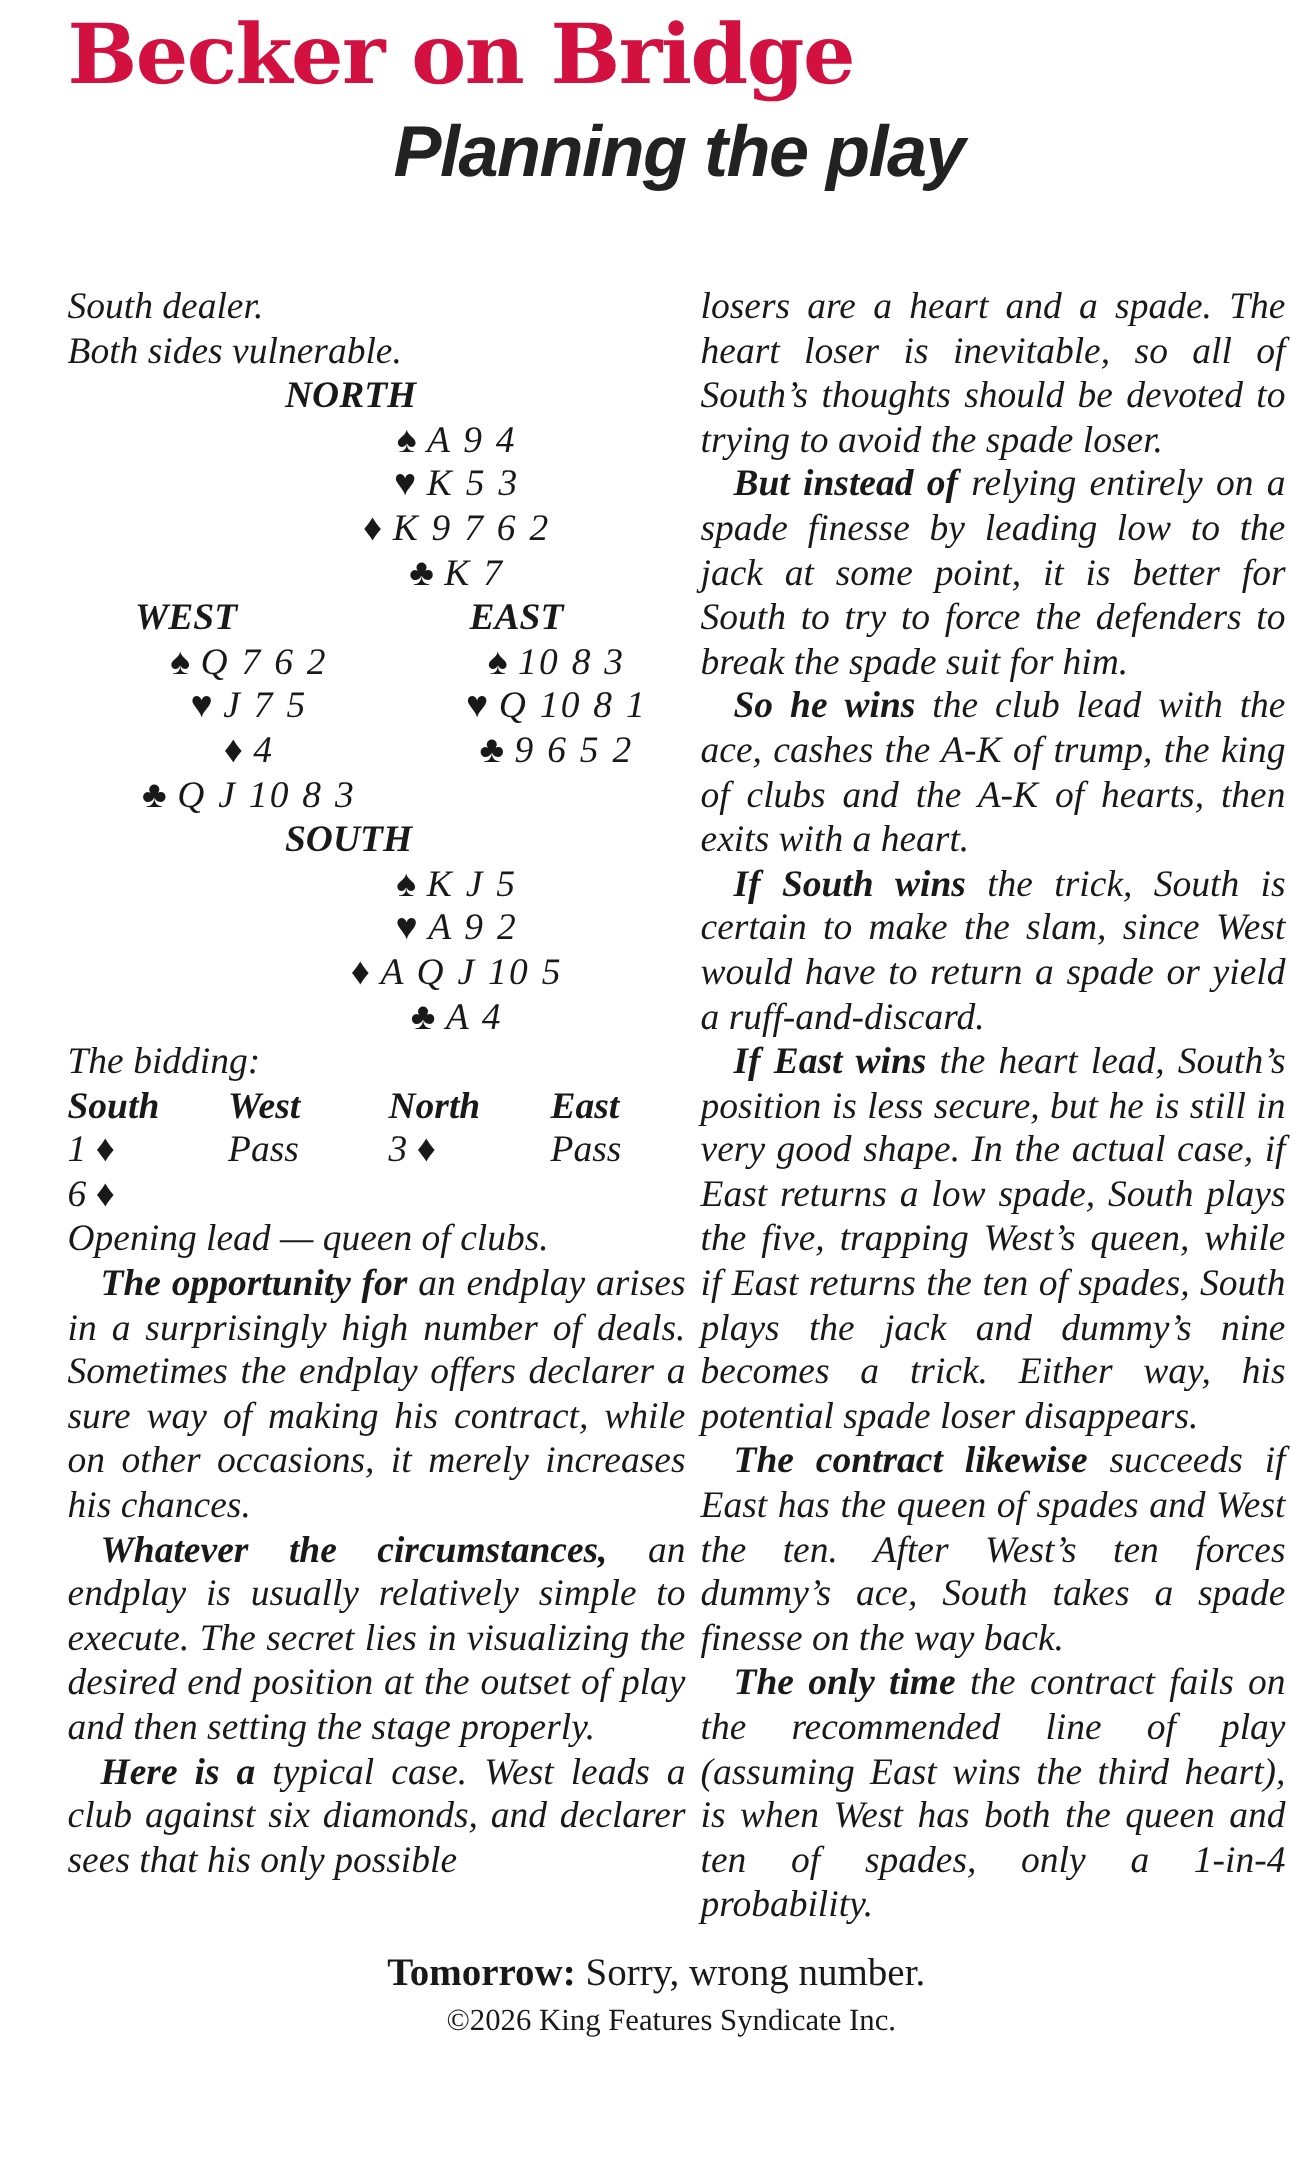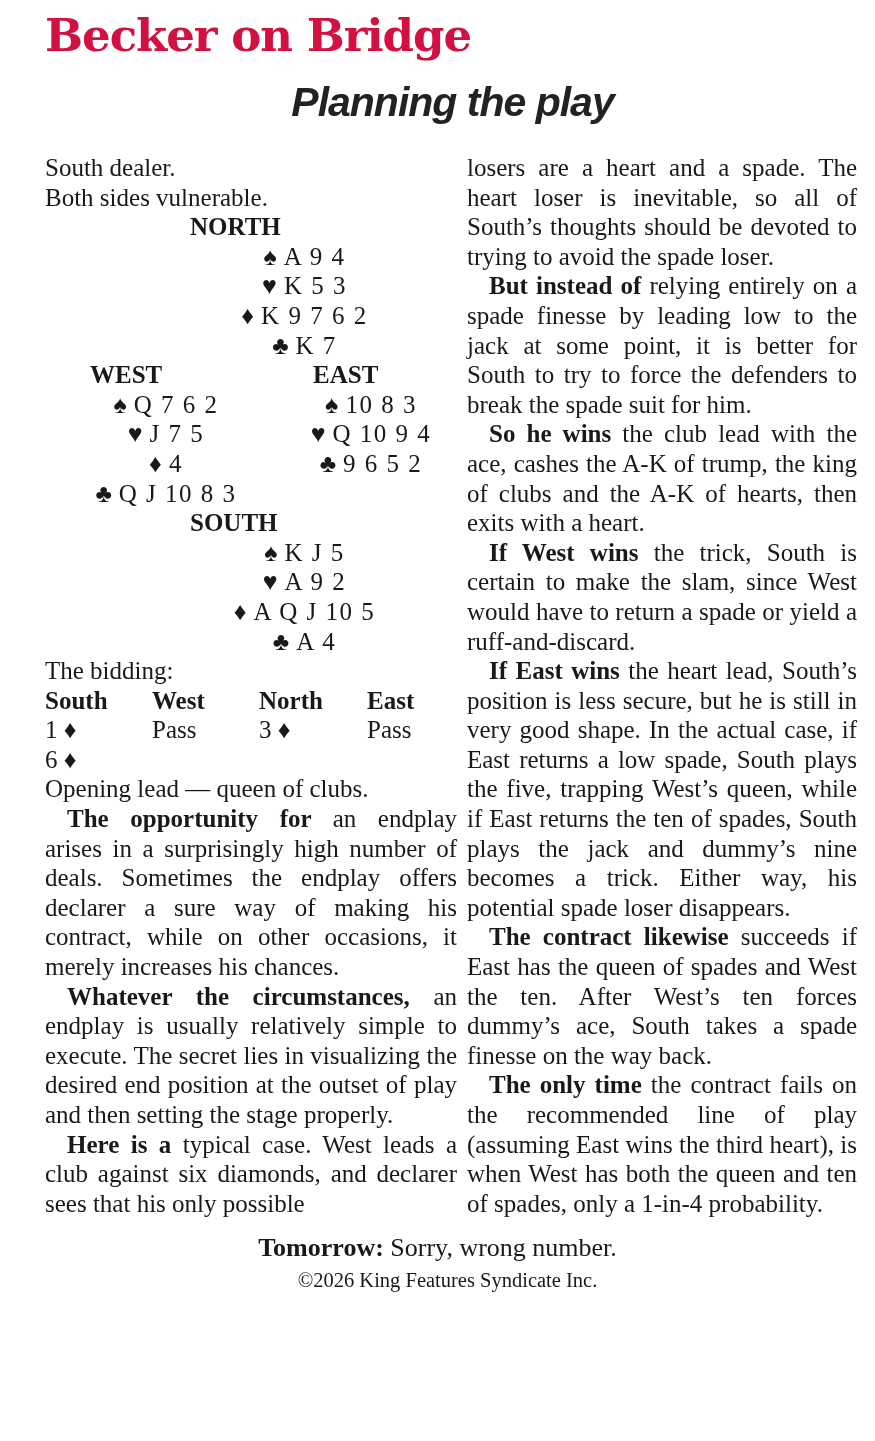--- a/index.html
+++ b/index.html
@@ -3,29 +3,29 @@
 <meta charset="utf-8">
 <style>
   html, body { margin:0; padding:0; }
   body {
     width:875px; height:1441px; background:#ffffff;
     font-family:"Liberation Serif", serif; color:#191919;
     overflow:hidden;
   }
   .kicker {
     font-family:"DejaVu Serif", serif; font-weight:bold;
-    font-size:45px; line-height:52px; color:#d21140;
+    font-size:55px; line-height:52px; color:#d21140;
     margin:10px 0 0 45px; letter-spacing:-1px;
   }
   .subtitle {
     font-family:"Liberation Sans", sans-serif; font-weight:bold; font-style:italic;
-    font-size:41px; line-height:48px; text-align:center; color:#222222;
+    font-size:48px; line-height:48px; text-align:center; color:#222222;
     margin:16px 0 0 30px; letter-spacing:-1px;
   }
-  .cols { display:flex; margin:27px 18px 0 45px; }
+  .cols { display:flex; margin:64px 18px 0 45px;font-style:italic; }
   .col { font-size:25px; line-height:29.6px; text-align:justify; }
   .col-left  { width:412px; margin-right:10px; flex:none; }
   .col-right { flex:1; }
 
   .plainline { text-align:left; }
   .hand-label { font-weight:bold; text-align:left; }
   .lbl-ns { margin-left:145px; }
   .suit-rows-ns { margin-left:107px; }
   .suit-row { text-align:center; white-space:nowrap; }
   .suit-sym { margin-right:7px; }
@@ -76,21 +76,21 @@
         <div class="west-block">
           <div class="hand-label lbl-w">WEST</div>
           <div class="suit-row"><span class="suit-sym">♠</span><span class="cards">Q 7 6 2</span></div>
           <div class="suit-row"><span class="suit-sym">♥</span><span class="cards">J 7 5</span></div>
           <div class="suit-row"><span class="suit-sym">♦</span><span class="cards">4</span></div>
           <div class="suit-row"><span class="suit-sym">♣</span><span class="cards">Q J 10 8 3</span></div>
         </div>
         <div class="east-block">
           <div class="hand-label lbl-e">EAST</div>
           <div class="suit-row"><span class="suit-sym">♠</span><span class="cards">10 8 3</span></div>
-          <div class="suit-row"><span class="suit-sym">♥</span><span class="cards">Q 10 9 4</span></div>
+          <div class="suit-row"><span class="suit-sym">♥</span><span class="cards">Q 10 8 1</span></div>
           <div class="suit-row"><span class="suit-sym">♣</span><span class="cards">9 6 5 2</span></div>
         </div>
       </div>
 
       <div>
         <div class="hand-label lbl-ns">SOUTH</div>
         <div class="suit-rows-ns">
           <div class="suit-row"><span class="suit-sym">♠</span><span class="cards">K J 5</span></div>
           <div class="suit-row"><span class="suit-sym">♥</span><span class="cards">A 9 2</span></div>
           <div class="suit-row"><span class="suit-sym">♦</span><span class="cards">A Q J 10 5</span></div>
@@ -117,21 +117,21 @@
 
       <p class="para"><span class="lead">The opportunity for </span><span>an endplay arises in a surprisingly high number of deals. Sometimes the endplay offers declarer a sure way of making his contract, while on other occasions, it merely increases his chances.</span></p>
       <p class="para"><span class="lead">Whatever the circumstances, </span><span>an endplay is usually relatively simple to execute. The secret lies in visualizing the desired end position at the outset of play and then setting the stage properly.</span></p>
       <p class="para"><span class="lead">Here is a </span><span>typical case. West leads a club against six diamonds, and declarer sees that his only possible</span></p>
     </div>
 
     <div class="col col-right">
       <p class="para cont"><span class="lead"></span><span>losers are a heart and a spade. The heart loser is inevitable, so all of South’s thoughts should be devoted to trying to avoid the spade loser.</span></p>
       <p class="para"><span class="lead">But instead of </span><span>relying entirely on a spade finesse by leading low to the jack at some point, it is better for South to try to force the defenders to break the spade suit for him.</span></p>
       <p class="para"><span class="lead">So he wins </span><span>the club lead with the ace, cashes the A-K of trump, the king of clubs and the A-K of hearts, then exits with a heart.</span></p>
-      <p class="para"><span class="lead">If West wins </span><span>the trick, South is certain to make the slam, since West would have to return a spade or yield a ruff-and-discard.</span></p>
+      <p class="para"><span class="lead">If South wins </span><span>the trick, South is certain to make the slam, since West would have to return a spade or yield a ruff-and-discard.</span></p>
       <p class="para"><span class="lead">If East wins </span><span>the heart lead, South’s position is less secure, but he is still in very good shape. In the actual case, if East returns a low spade, South plays the five, trapping West’s queen, while if East returns the ten of spades, South plays the jack and dummy’s nine becomes a trick. Either way, his potential spade loser disappears.</span></p>
       <p class="para"><span class="lead">The contract likewise </span><span>succeeds if East has the queen of spades and West the ten. After West’s ten forces dummy’s ace, South takes a spade finesse on the way back.</span></p>
       <p class="para"><span class="lead">The only time </span><span>the contract fails on the recommended line of play (assuming East wins the third heart), is when West has both the queen and ten of spades, only a 1-in-4 probability.</span></p>
     </div>
 
   </div>
 
   <div class="footer">
     <div class="tomorrow"><span class="lead">Tomorrow: </span><span>Sorry, wrong number.</span></div>
     <div class="copyright">©2026 King Features Syndicate Inc.</div>

